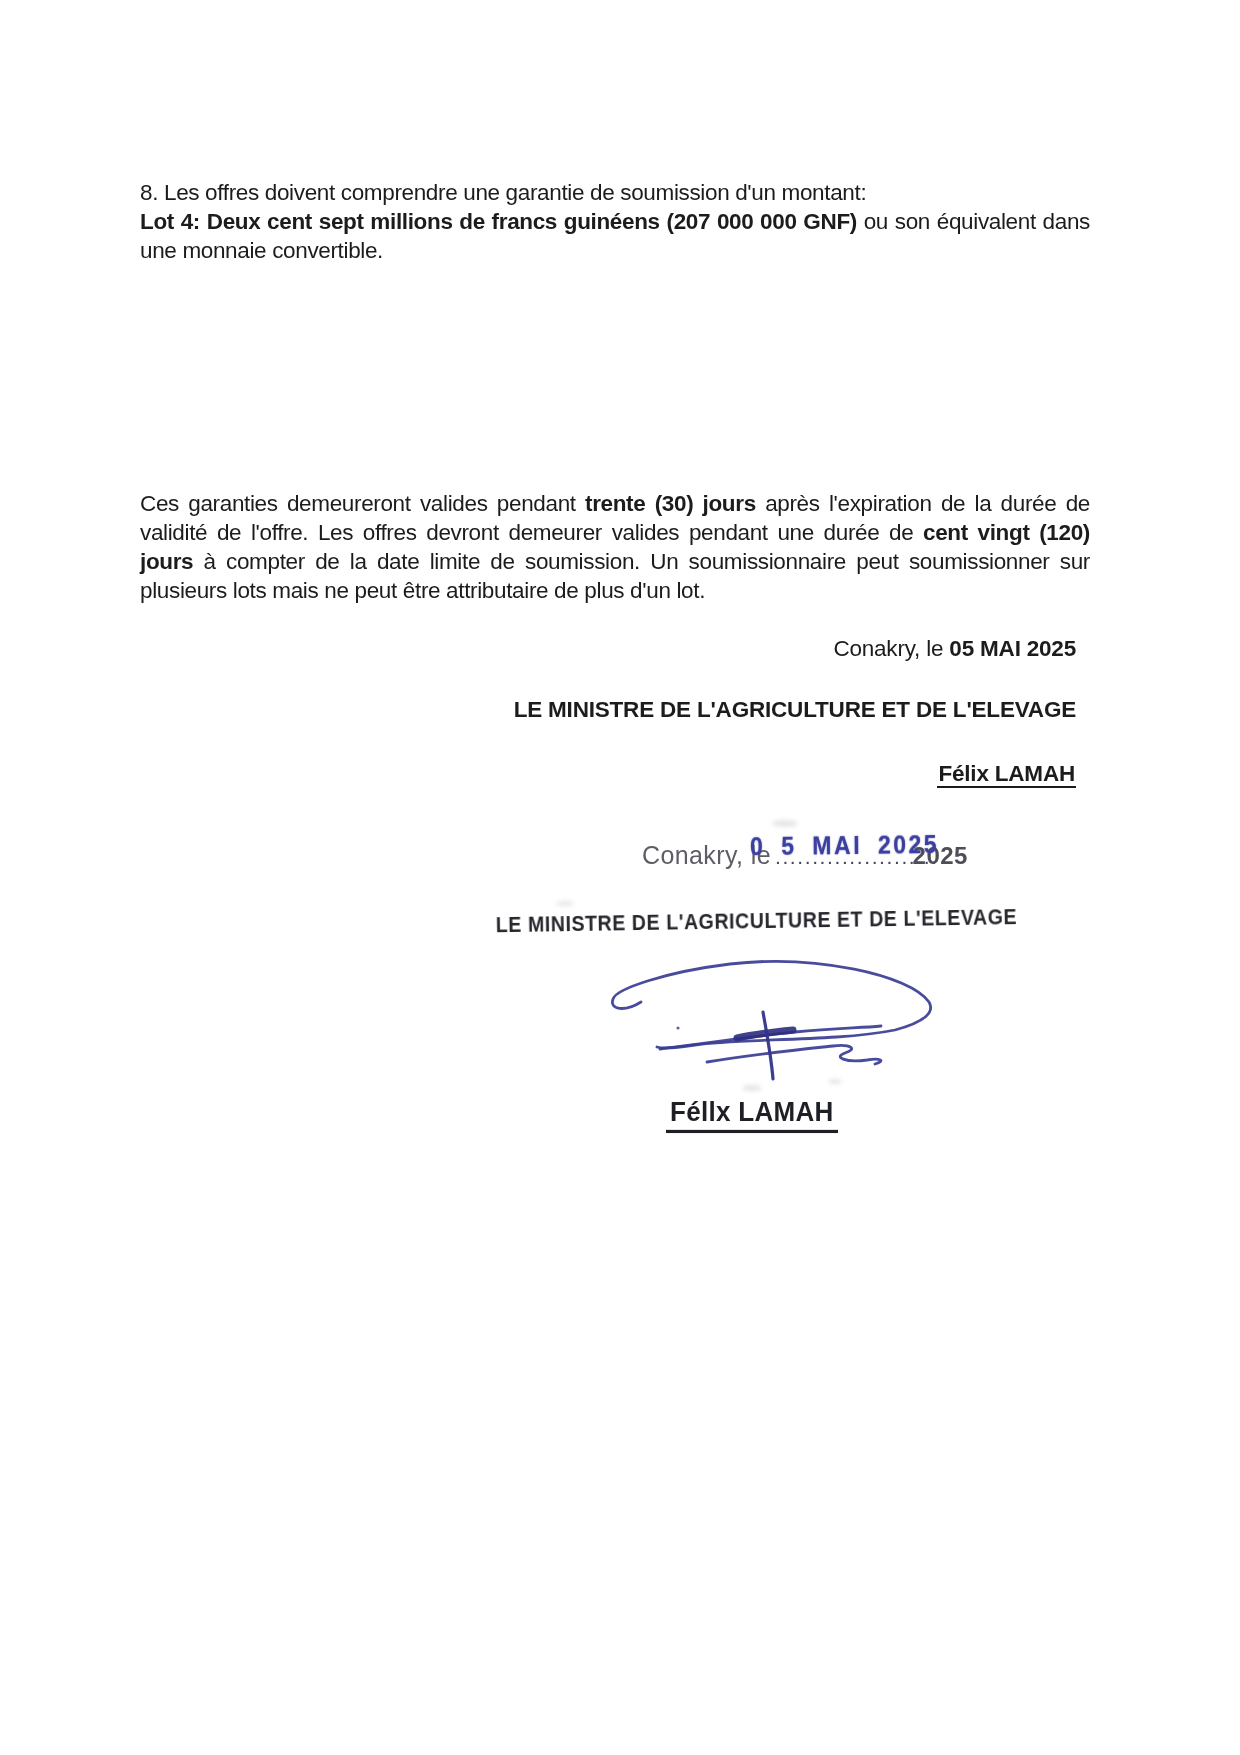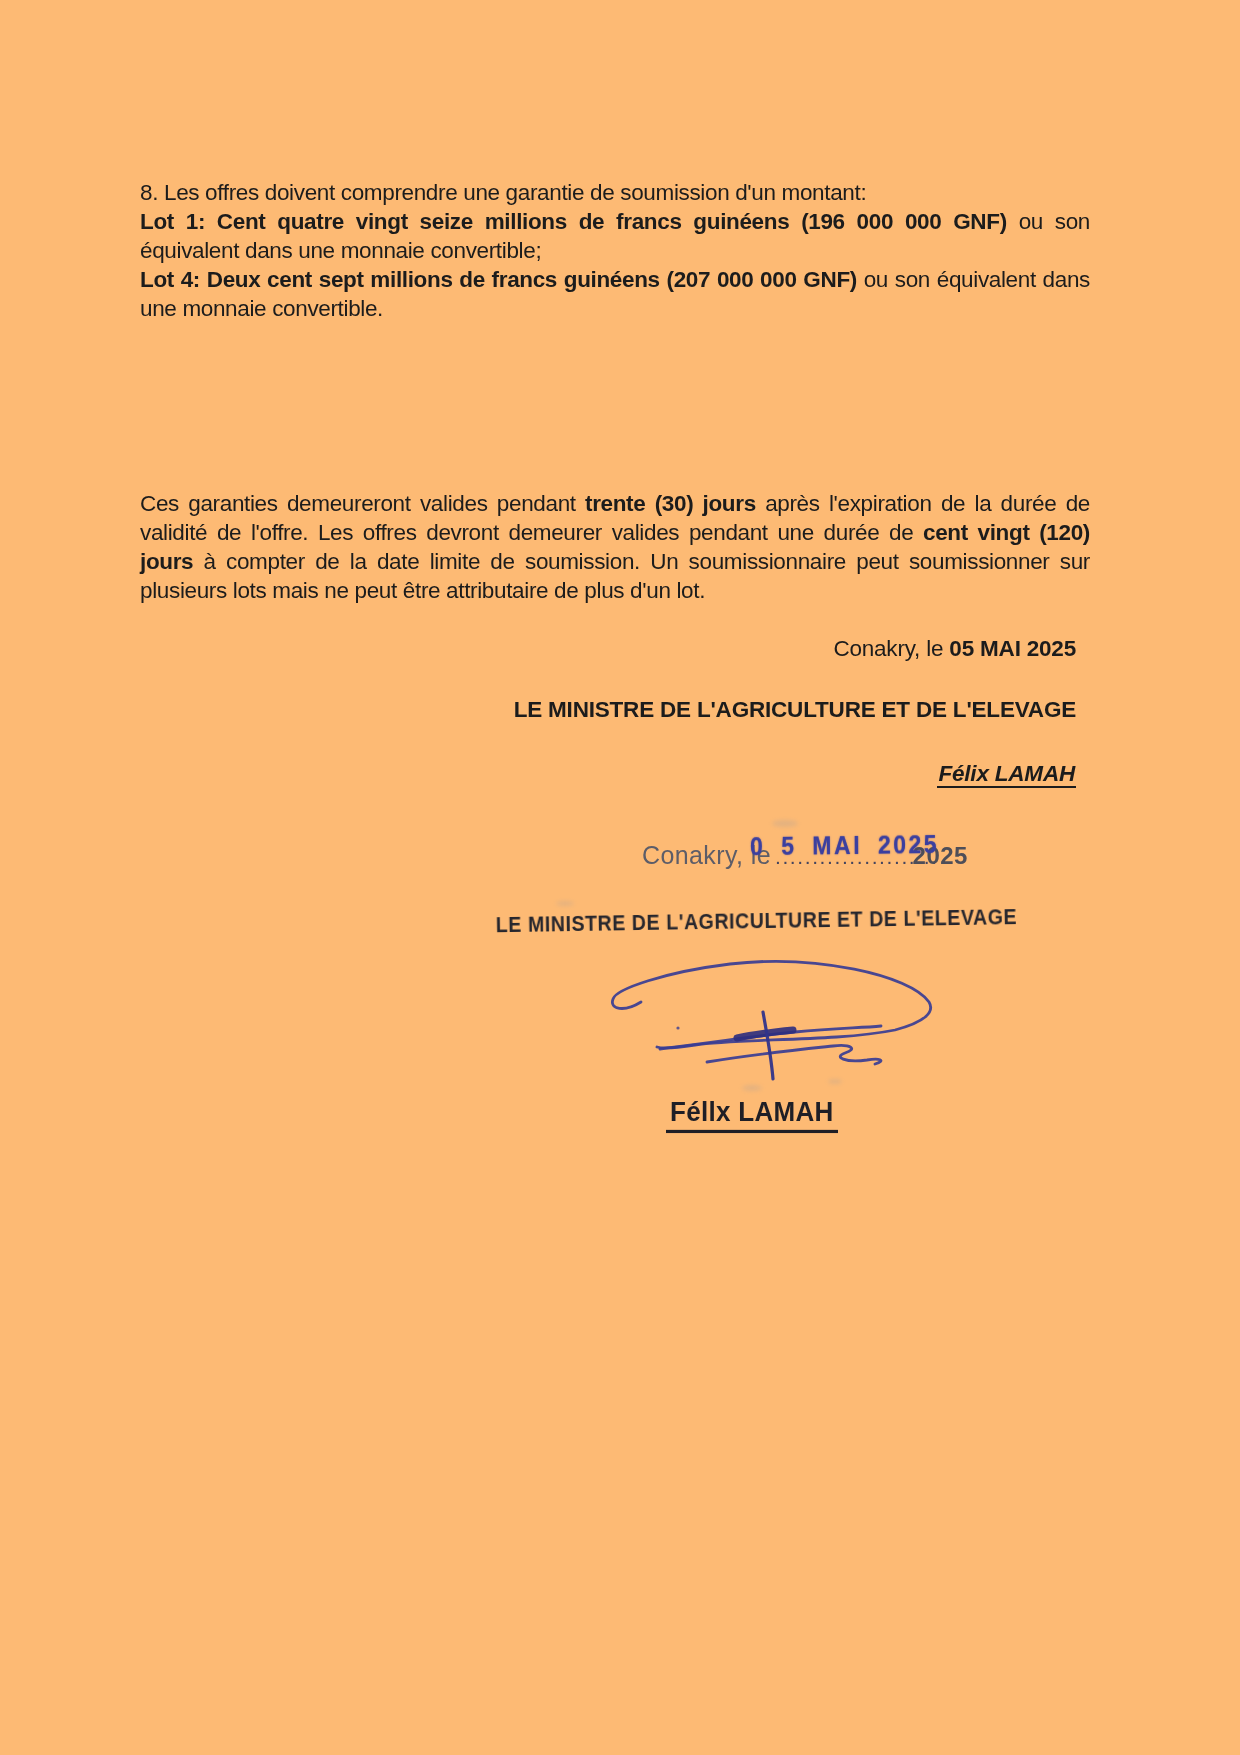--- a/index.html
+++ b/index.html
@@ -1,40 +1,40 @@
 <!DOCTYPE html>
 <html><head>
 <meta charset="utf-8">
 <style>
   html,body{margin:0;padding:0;background:#e8e8e8;}
   .page{
     position:relative;
     width:1240px;height:1755px;
     margin:0 auto;
-    background:#fdba74;
+    background:#ffffff;
     font-family:"Liberation Sans",sans-serif;
     color:#1c1c1c;
     overflow:hidden;
   }
   .body-text{
     position:absolute;left:140px;width:950px;
     font-size:22.5px;line-height:29px;letter-spacing:-0.35px;
     text-align:justify;color:#1c1c1c;
   }
   .body-text p{margin:0;padding:0;}
   #block-intro{top:178px;}
   #block-guarantee{top:489px;}
   .right-line{
     position:absolute;right:164px;text-align:right;
     font-size:22.5px;letter-spacing:-0.2px;color:#1c1c1c;white-space:nowrap;
   }
   #typed-dateline{top:636px;}
   #typed-minister-title{top:697px;font-weight:700;}
   #typed-minister-name{top:761px;font-weight:700;}
-  .u{border-bottom:2.4px solid #1c1c1c;padding:0 1px 0 1px;font-style:italic;}
+  .u{border-bottom:2.4px solid #1c1c1c;padding:0 1px 0 1px;}
   b{font-weight:700;}
 
   
   .scan-dateline{
     position:absolute;left:642px;top:841px;
     font-size:25px;color:#5d5d68;letter-spacing:0.4px;
     filter:blur(0.35px);white-space:nowrap;
   }
   .scan-dots{
     color:#45455e;font-size:21px;letter-spacing:1.6px;
@@ -76,21 +76,20 @@
   #smudge-3{left:828px;top:1079px;width:14px;height:5px;}
   #smudge-4{left:556px;top:901px;width:18px;height:5px;}
 </style>
 </head>
 <body>
 
 <div class="page">
 
   <div class="body-text" id="block-intro">
     <p>8. Les offres doivent comprendre une garantie de soumission d'un montant:</p>
-    <p><b>Lot 1: Cent quatre vingt seize millions de francs guinéens (196 000 000 GNF)</b><span> ou son équivalent dans une monnaie convertible;</span></p>
     <p><b>Lot 4: Deux cent sept millions de francs guinéens (207 000 000 GNF)</b><span> ou son équivalent dans une monnaie convertible.</span></p>
   </div>
 
   <div class="body-text" id="block-guarantee">
     <span>Ces garanties demeureront valides pendant </span><b>trente (30) jours</b><span> après l'expiration de la durée de validité de l'offre. Les offres devront demeurer valides pendant une durée de </span><b>cent vingt (120) jours</b><span> à compter de la date limite de soumission. Un soumissionnaire peut soumissionner sur plusieurs lots mais ne peut être attributaire de plus d'un lot.</span>
   </div>
 
   <div class="right-line" id="typed-dateline">
     <span>Conakry, le </span><b>05 MAI 2025</b>
   </div>

